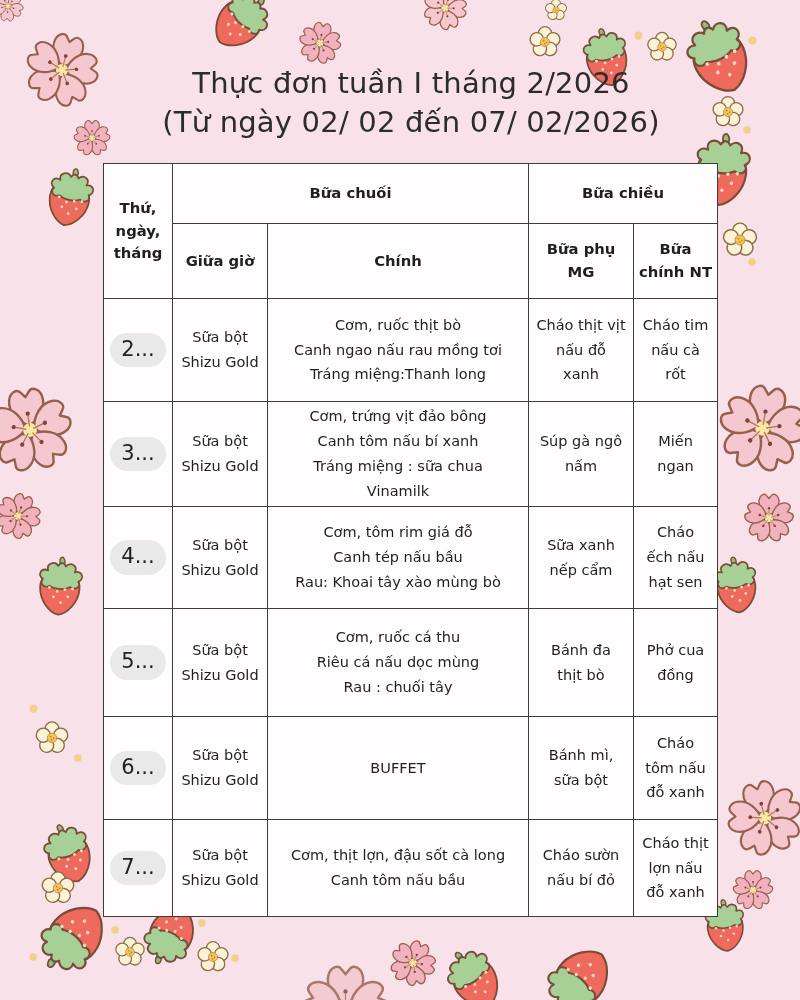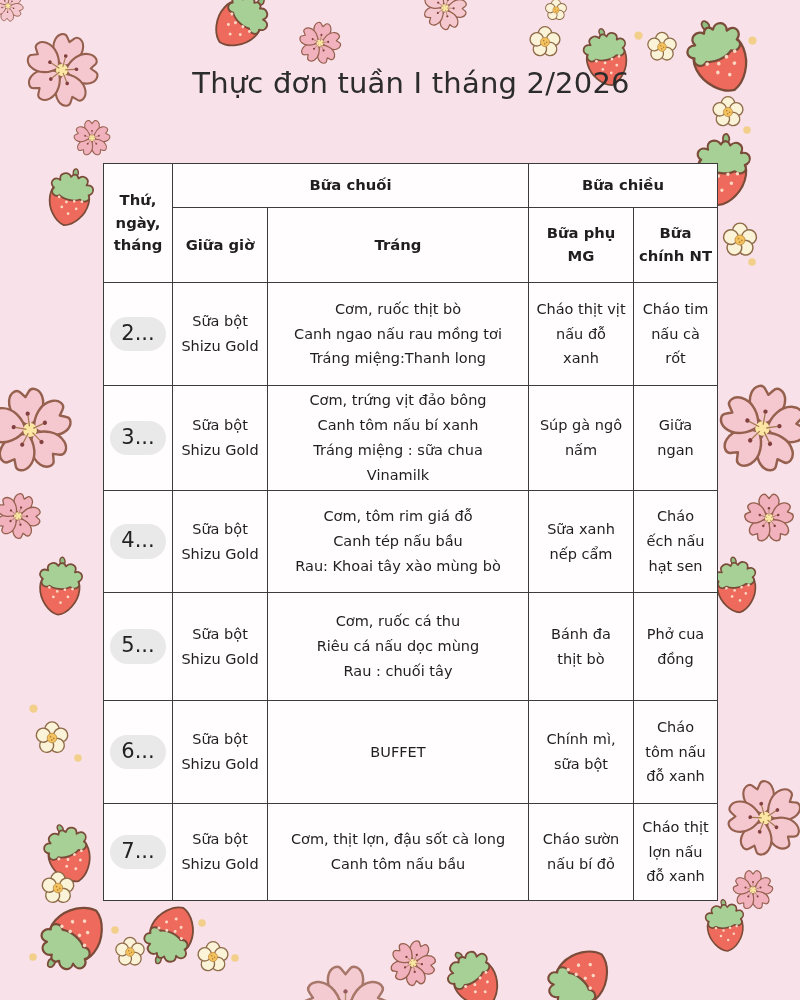--- a/index.html
+++ b/index.html
@@ -224,41 +224,42 @@
       <svg class="deco dot" style="left: 197px; top: 918px; width: 10px; height: 10px;">
         <use href="#sym-dot"></use>
       </svg>
       <svg class="deco dot" style="left: 230px; top: 953px; width: 10px; height: 10px;">
         <use href="#sym-dot"></use>
       </svg>
     </div>
 
   <div class="title">
     <div>Thực đơn tuần I tháng 2/2026</div>
+    <div>(Từ ngày 02/ 02 đến 07/ 02/2026)</div>
   </div>
 
   <table class="menu">
     <colgroup>
       <col style="width:69px">
         <col style="width:95px">
         <col style="width:261px">
       <col style="width:105px">
         <col style="width:84px">
     </colgroup>
     <tbody>
-        <tr style="height:44px">
+        <tr style="height:60px">
       <th rowspan="2">Thứ,
 ngày,
 tháng</th>
       <th colspan="2">Bữa chuối</th>
       <th colspan="2">Bữa chiều</th>
     </tr>
     <tr style="height:75px">
       <th>Giữa giờ</th>
-      <th>Tráng</th>
+      <th>Chính</th>
       <th>Bữa phụ
 MG</th>
       <th>Bữa
 chính NT</th>
     </tr>
 
     <tr style="height:103px">
       <td><span class="pill">2...</span></td>
       <td>Sữa bột
 Shizu Gold</td>
@@ -275,21 +276,21 @@
     <tr style="height:105px">
       <td><span class="pill">3...</span></td>
       <td>Sữa bột
 Shizu Gold</td>
       <td>Cơm, trứng vịt đảo bông
 Canh tôm nấu bí xanh
 Tráng miệng : sữa chua
 Vinamilk</td>
       <td>Súp gà ngô
 nấm</td>
-      <td>Giữa
+      <td>Miến
 ngan</td>
     </tr>
     <tr style="height:102px">
       <td><span class="pill">4...</span></td>
       <td>Sữa bột
 Shizu Gold</td>
       <td>Cơm, tôm rim giá đỗ
 Canh tép nấu bầu
 Rau: Khoai tây xào mùng bò</td>
       <td>Sữa xanh
@@ -308,21 +309,21 @@
       <td>Bánh đa
 thịt bò</td>
       <td>Phở cua
 đồng</td>
     </tr>
     <tr style="height:103px">
       <td><span class="pill">6...</span></td>
       <td>Sữa bột
 Shizu Gold</td>
       <td>BUFFET</td>
-      <td>Chính mì,
+      <td>Bánh mì,
 sữa bột</td>
       <td>Cháo
 tôm nấu
 đỗ xanh</td>
     </tr>
     <tr style="height:97px">
       <td><span class="pill">7...</span></td>
       <td>Sữa bột
 Shizu Gold</td>
       <td>Cơm, thịt lợn, đậu sốt cà long

